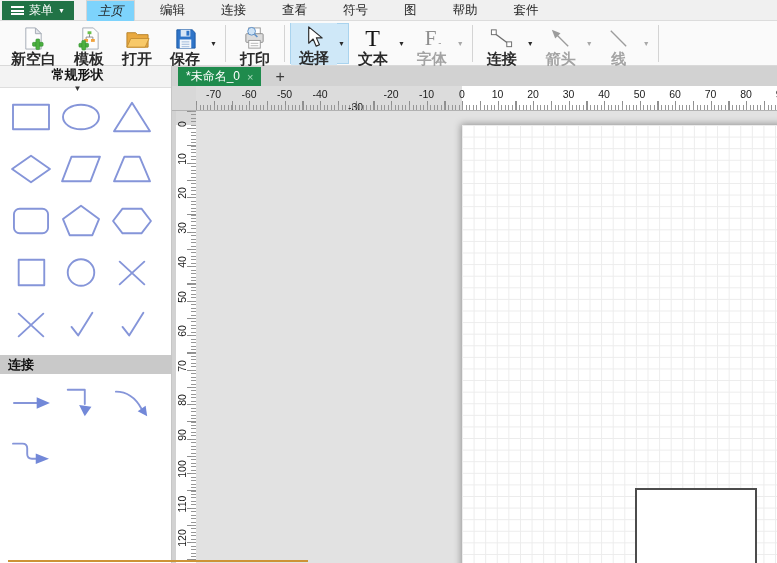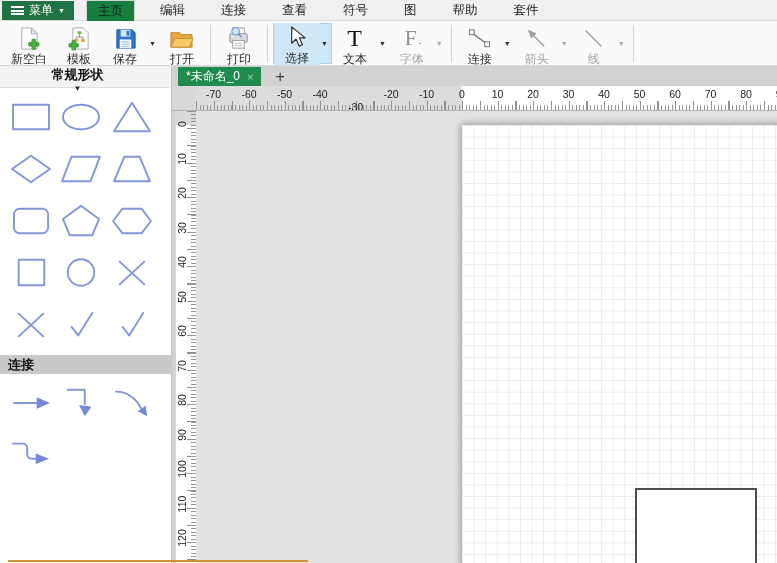--- a/index.html
+++ b/index.html
@@ -10,32 +10,32 @@
   #menubar { position:absolute; left:0; top:0; width:777px; height:21px;
     background:#f0f0f0; border-bottom:1px solid #dcdcdc; display:flex; align-items:stretch; }
   #menu-button { background:#217346; color:#fff; display:flex; align-items:center; gap:5px;
     padding:0 9px; margin:1px 0 0 2px; font-size:12px; cursor:default; }
   #menu-button .bars { display:inline-block; width:13px; height:9px;
     border-top:2px solid #fff; border-bottom:2px solid #fff; position:relative; }
   #menu-button .bars::after { content:""; position:absolute; left:0; top:1.5px; width:13px; height:2px; background:#fff; }
   .dd-white { font-size:7px; color:#fff; }
   #menu-tabs { display:flex; margin-left:12px; gap:14px; }
   .menu-tab { padding:0 11px; font-size:12.5px; color:#1f1f1f; display:flex; align-items:center; }
-  .menu-tab.active { background:#15803d; border:1px solid #d5d5d5; border-bottom:none; margin-bottom:-1px; }
+  .menu-tab.active { background:#7dd3fc; border:1px solid #d5d5d5; border-bottom:none; margin-bottom:-1px;font-style:italic; }
 
   
   #toolbar { position:absolute; left:0; top:21px; width:777px; height:45px;
     background:#fafafa; border-bottom:1px solid #d9d9d9; display:flex; align-items:stretch; padding:1px 2px 0 2px; }
   .tb-group { display:flex; align-items:center; }
   .tb-btn { display:flex; flex-direction:column; align-items:center; justify-content:flex-start;
     padding:2px 8px 1px 8px; min-width:46px; height:42px; border:1px solid transparent; }
   .tb-btn.highlighted { background:#cfe8f8; border-color:#a9d3ee; }
   .tb-icon { height:25px; display:flex; align-items:center; justify-content:center; }
   .tb-icon svg { width:25px; height:25px; }
-  .tb-label { font-size:12px; color:#2b2b2b; line-height:14px; white-space:nowrap; margin-top:1px; }
+  .tb-label { font-size:15px; color:#2b2b2b; line-height:14px; white-space:nowrap; margin-top:1px;font-weight:bold; }
   .tb-btn.disabled .tb-label { color:#a3a3a3; }
   .tb-dd { font-size:7px; color:#2b2b2b; margin:0 3px 0 1px; align-self:center; }
   .tb-dd.disabled { color:#a8a8a8; }
   .tb-sep { width:1px; background:#d4d4d4; margin:3px 5px; }
 
   
   #sidebar { position:absolute; left:0; top:66px; width:172px; bottom:0;
     background:#fff; border-right:1px solid #c6c6c6; }
   .sb-header1 { height:22px; background:#f3f3f3; border-bottom:1px solid #dedede;
     font-size:13px; font-weight:bold; color:#111; display:flex; align-items:center;
@@ -145,41 +145,41 @@
             </g>
           </svg>
         </span>
         <div class="tb-label">模板</div>
       </div>
     </div>
     <div class="tb-group">
       <div class="tb-btn">
         <span class="tb-icon">
           <svg viewBox="0 0 26 26">
+            <path d="M2 7h9l2 2h11v13H2z" fill="#e9a940" stroke="#b8832b"></path>
+            <path d="M2 22l4-9h19l-4 9z" fill="#f8c968" stroke="#c69136"></path>
+          </svg>
+        </span>
+        <div class="tb-label">打开</div>
+      </div>
+    </div>
+    <div class="tb-group">
+      <div class="tb-btn">
+        <span class="tb-icon">
+          <svg viewBox="0 0 26 26">
             <path d="M4 4h16l3 3v16H4z" fill="#2e74c8" stroke="#1d5ba6"></path>
             <rect x="8" y="4" width="10" height="7" fill="#d9e6f5"></rect>
             <rect x="14" y="5" width="3" height="5" fill="#2e74c8"></rect>
             <rect x="7" y="14" width="12" height="9" fill="#f2f6fb"></rect>
             <path d="M9 16.5h8M9 19h8M9 21.5h8" stroke="#9fb8d8"></path>
           </svg>
         </span>
         <div class="tb-label">保存</div>
       </div>
       <span class="tb-dd">▼</span>
-    </div>
-    <div class="tb-group">
-      <div class="tb-btn">
-        <span class="tb-icon">
-          <svg viewBox="0 0 26 26">
-            <path d="M2 7h9l2 2h11v13H2z" fill="#e9a940" stroke="#b8832b"></path>
-            <path d="M2 22l4-9h19l-4 9z" fill="#f8c968" stroke="#c69136"></path>
-          </svg>
-        </span>
-        <div class="tb-label">打开</div>
-      </div>
     </div>
     <div class="tb-sep"></div>
     <div class="tb-group">
       <div class="tb-btn">
         <span class="tb-icon">
           <svg viewBox="0 0 26 26">
             <rect x="7" y="2" width="12" height="7" fill="#fff" stroke="#9a9a9a"></rect>
             <rect x="4" y="8" width="18" height="9" rx="1" fill="#dcdcdc" stroke="#8f8f8f"></rect>
             <rect x="7" y="15" width="12" height="8" fill="#fff" stroke="#9a9a9a"></rect>
             <path d="M9 18h8M9 20.5h8" stroke="#b5b5b5"></path>

